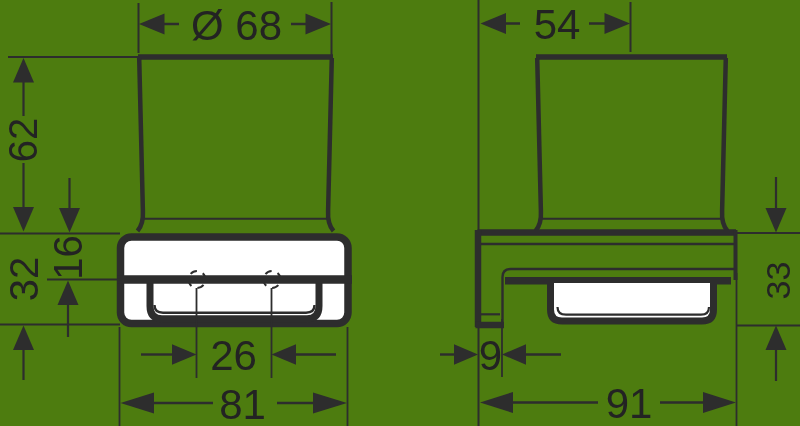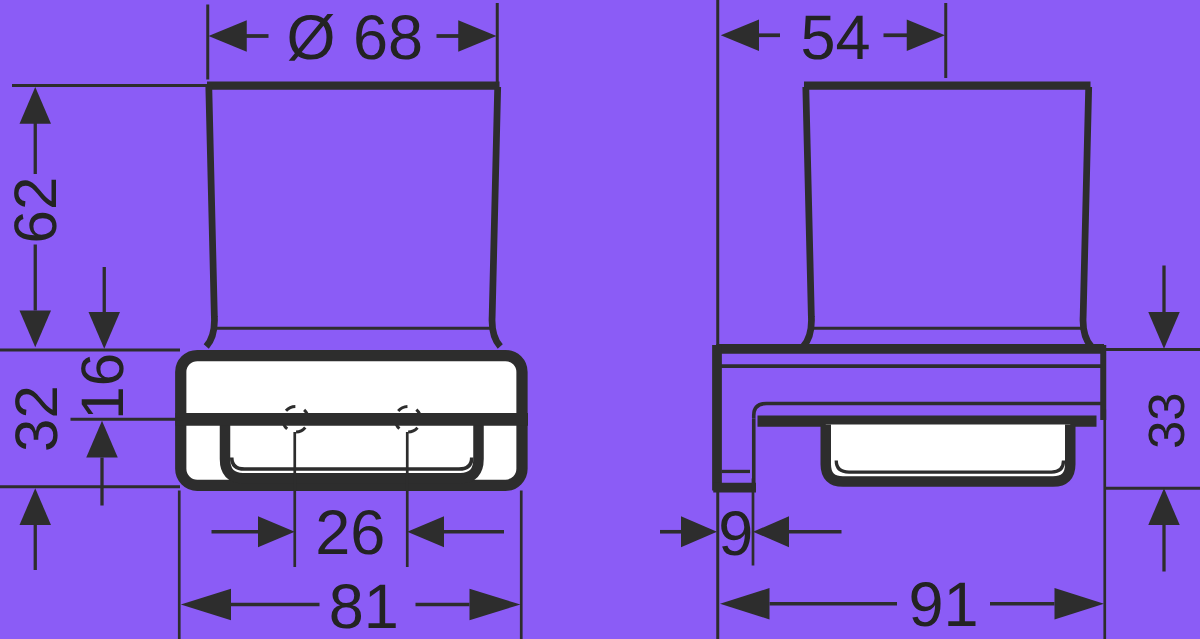--- a/index.html
+++ b/index.html
@@ -1,16 +1,16 @@
 <!DOCTYPE html>
 <html><head>
 <meta charset="utf-8">
 <style>
   html,body{margin:0;padding:0;background:#fff;}
-  .wrap{width:800px;height:426px;overflow:hidden;background:#8b5cf6;}
+  .wrap{width:800px;height:426px;overflow:hidden;background:#4d7c0f;}
   text{font-family:"Liberation Sans",sans-serif;fill:#232323;}
 </style>
 </head>
 <body>
 <div class="wrap">
 <svg width="800" height="426" viewBox="0 0 800 426">
 <g stroke="#2d2d2d" fill="none" stroke-linecap="butt">
 
 <line x1="138" y1="57" x2="333" y2="57" stroke-width="5.5"></line>
 

